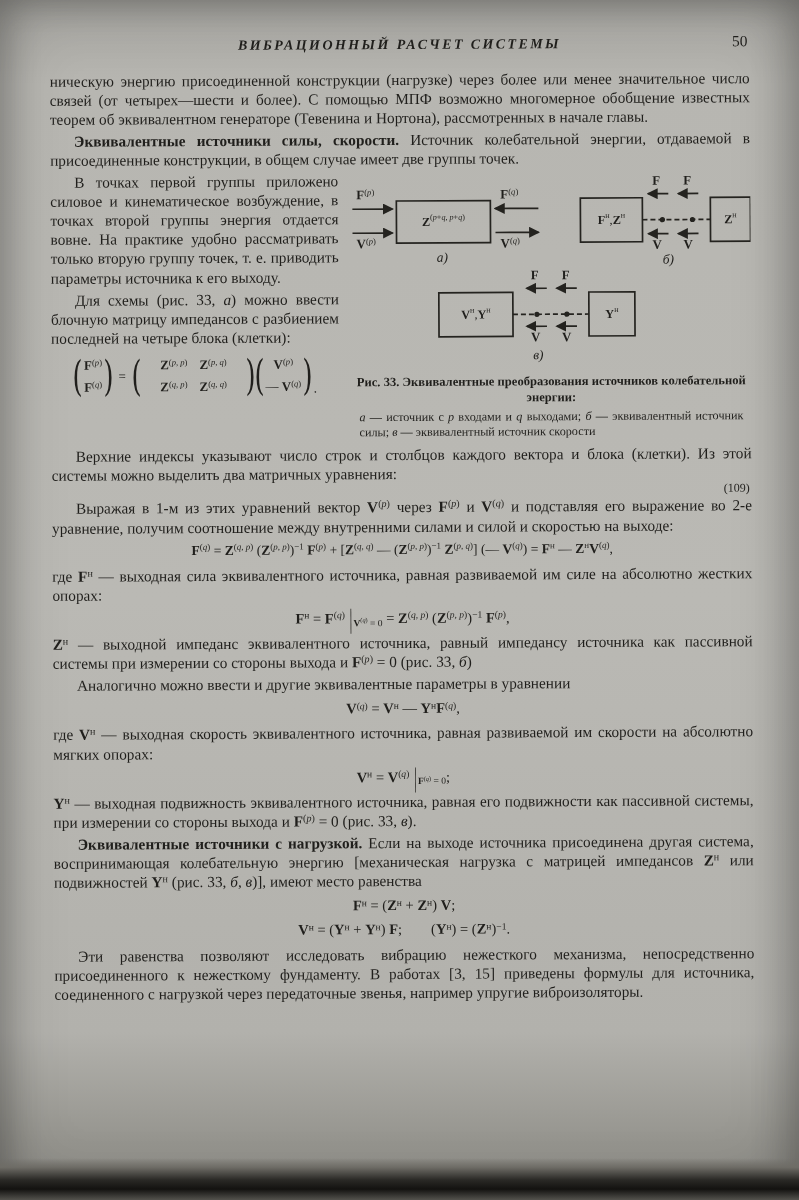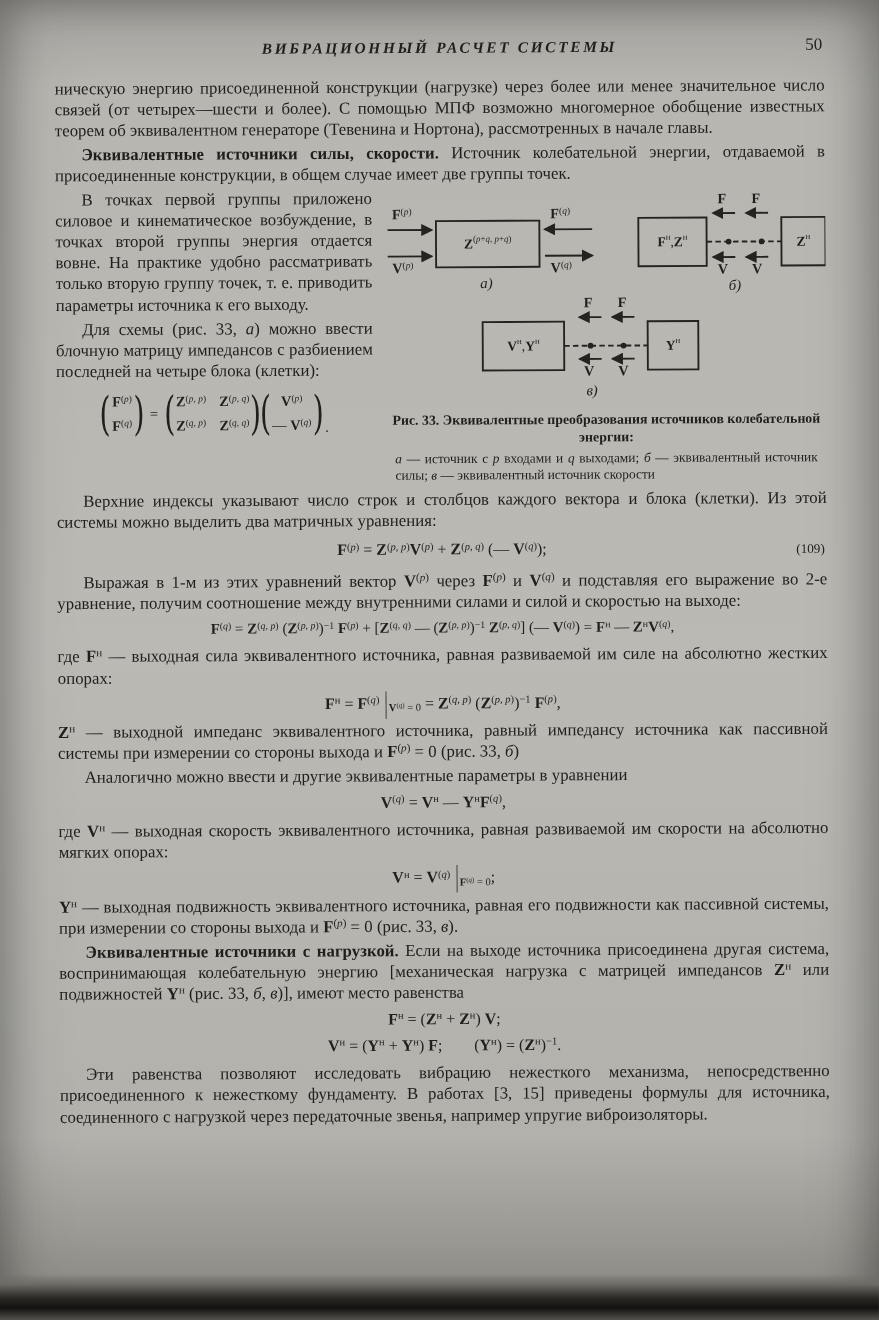--- a/index.html
+++ b/index.html
@@ -45,21 +45,21 @@
               font-size:12.3px; white-space:nowrap; line-height:1; }
   .dtag { position:absolute; font-size:13.5px; font-style:italic; line-height:1; }
   .caption { margin-top:4px; }
   .cap-title { font-weight:bold; font-size:12.6px; line-height:1.25; text-align:center; text-indent:0; }
   .cap-text  { font-size:12.2px; line-height:1.3; text-align:justify; margin-top:3px; padding:0 8px; text-indent:0; }
 
   
   .matrix-eq { display:flex; align-items:center; justify-content:center; font-size:13px; margin:8px 0 4px; }
   .bigp { font-size:42px; line-height:1; display:inline-block; transform:scaleX(.62); margin:0 -4px; font-family:"DejaVu Serif",serif; }
   .vec { display:flex; flex-direction:column; row-gap:6px; text-align:center; margin:0 2px; }
-  .mat { display:grid; grid-template-columns:auto auto; column-gap:12px; row-gap:6px; margin:0 2px; }
+  .mat { display:grid; grid-template-columns:auto auto; column-gap:12px; row-gap:6px; margin:0 20px; }
   .eqsign { margin:0 6px; }
   .period { align-self:flex-end; margin-left:2px; }
 
   
   .eqline { text-align:center; font-size:14.5px; margin:6px 0; text-indent:0; }
   .eq-wide { font-size:13.6px; white-space:nowrap; }
   .eqblock { position:relative; display:flex; justify-content:center; margin:7px 0; }
   .eqlines { text-align:left; font-size:14.5px; line-height:1.5; }
   .eqnum { position:absolute; right:2px; top:50%; transform:translateY(-50%); font-size:12px; }
   .tight { margin-top:1px; }
@@ -187,21 +187,20 @@
         <span>— <b>V</b><sup>(<i>q</i>)</sup></span>
       </span>
       <span class="bigp">)</span>
       <span class="period">.</span>
     </div>
 
     <p class="clear">Верхние индексы указывают число строк и столбцов каждого вектора и блока (клетки). Из этой системы можно выделить два матричных уравнения:</p>
 
     <div class="eqblock">
       <div class="eqlines">
-        <div><b>F</b><sup>(<i>p</i>)</sup> = <b>Z</b><sup>(<i>p</i>, <i>p</i>)</sup><b>V</b><sup>(<i>p</i>)</sup> + <b>Z</b><sup>(<i>p</i>, <i>q</i>)</sup> (— <b>V</b><sup>(<i>q</i>)</sup>);</div>
       </div>
       <span class="eqnum">(109)</span>
     </div>
 
     <p>Выражая в 1-м из этих уравнений вектор <b>V</b><sup>(<i>p</i>)</sup> через <b>F</b><sup>(<i>p</i>)</sup> и <b>V</b><sup>(<i>q</i>)</sup> и подставляя его выражение во 2-е уравнение, получим соотношение между внутренними силами и силой и скоростью на выходе:</p>
 
     <div class="eqline eq-wide"><b>F</b><sup>(<i>q</i>)</sup> = <b>Z</b><sup>(<i>q</i>, <i>p</i>)</sup> (<b>Z</b><sup>(<i>p</i>, <i>p</i>)</sup>)<sup>−1</sup> <b>F</b><sup>(<i>p</i>)</sup> + [<b>Z</b><sup>(<i>q</i>, <i>q</i>)</sup> — (<b>Z</b><sup>(<i>p</i>, <i>p</i>)</sup>)<sup>−1</sup> <b>Z</b><sup>(<i>p</i>, <i>q</i>)</sup>] (— <b>V</b><sup>(<i>q</i>)</sup>) = <b>F</b><sup>н</sup> — <b>Z</b><sup>н</sup><b>V</b><sup>(<i>q</i>)</sup>,</div>
 
     <p class="noindent">где <b>F</b><sup>н</sup> — выходная сила эквивалентного источника, равная развиваемой им силе на абсолютно жестких опорах:</p>
 

